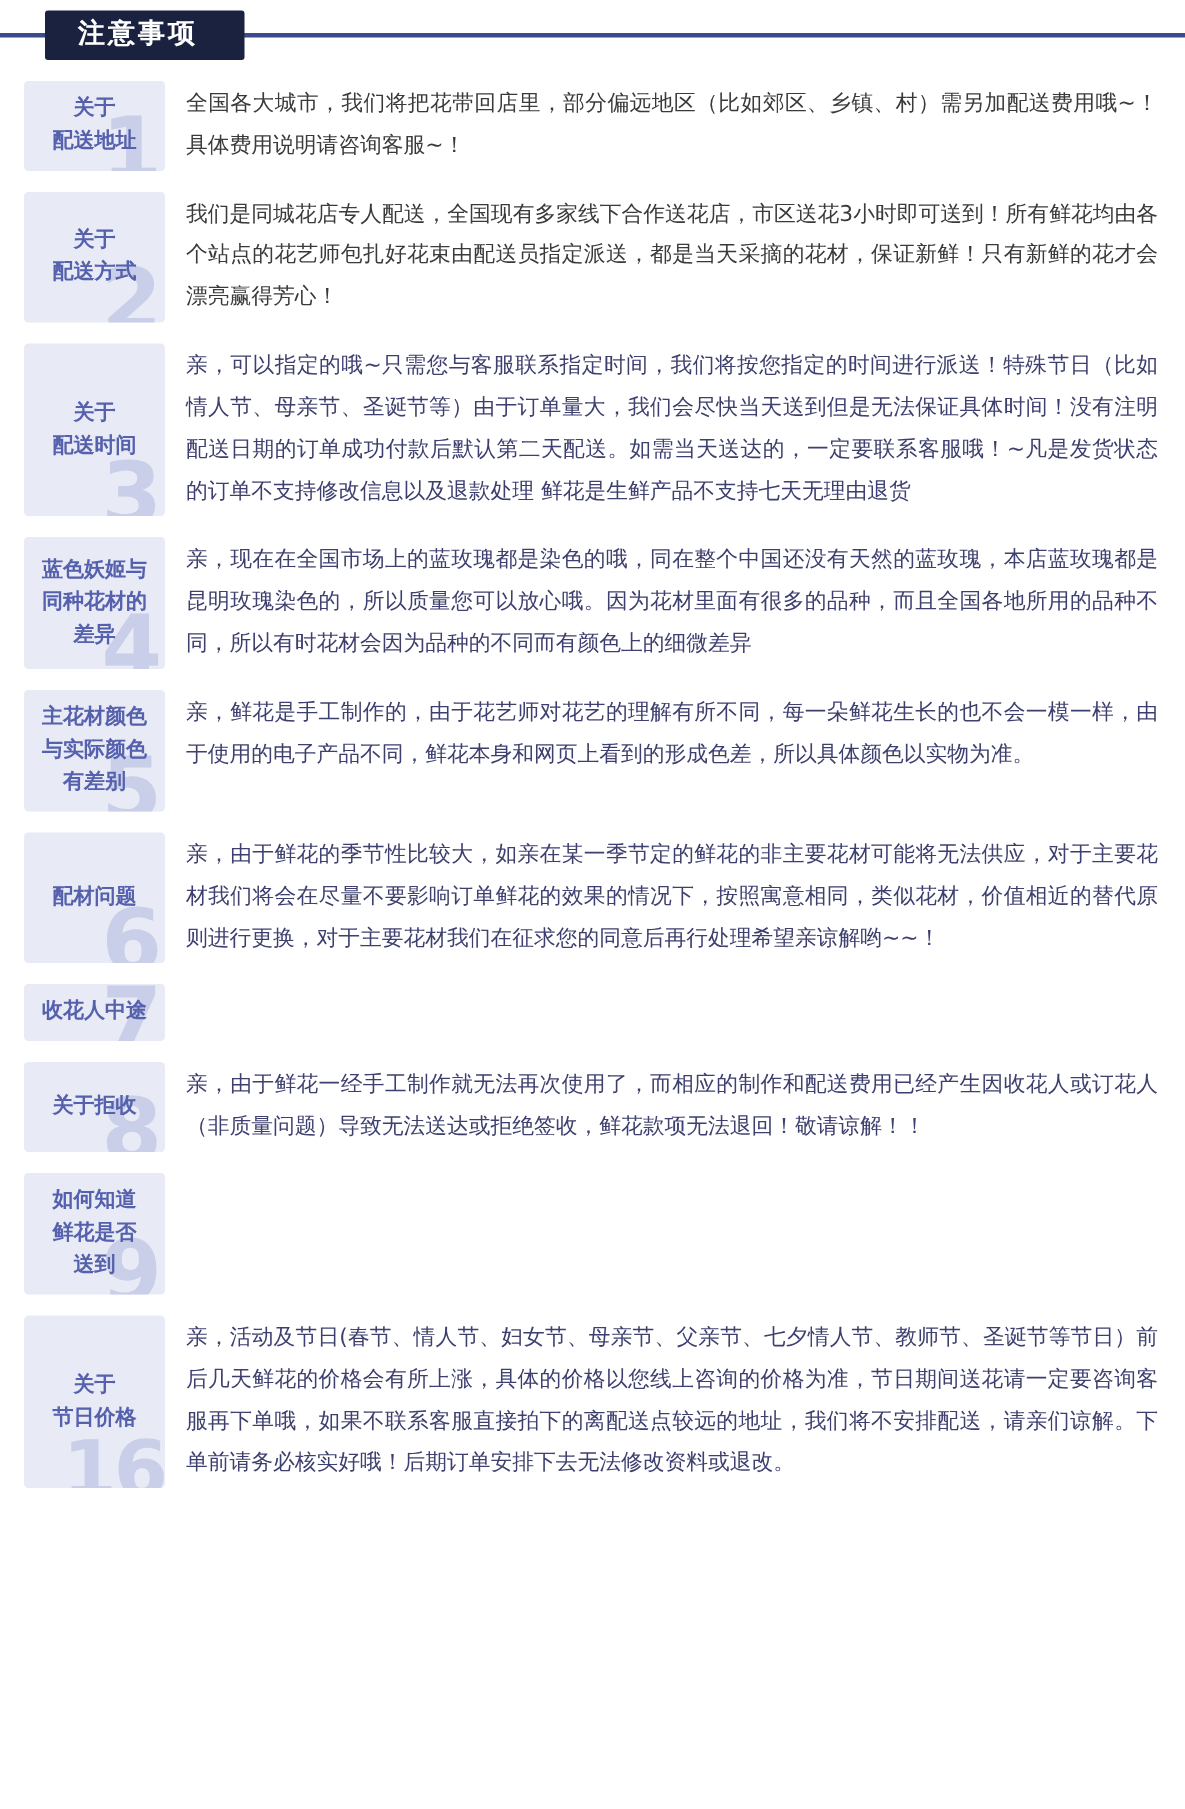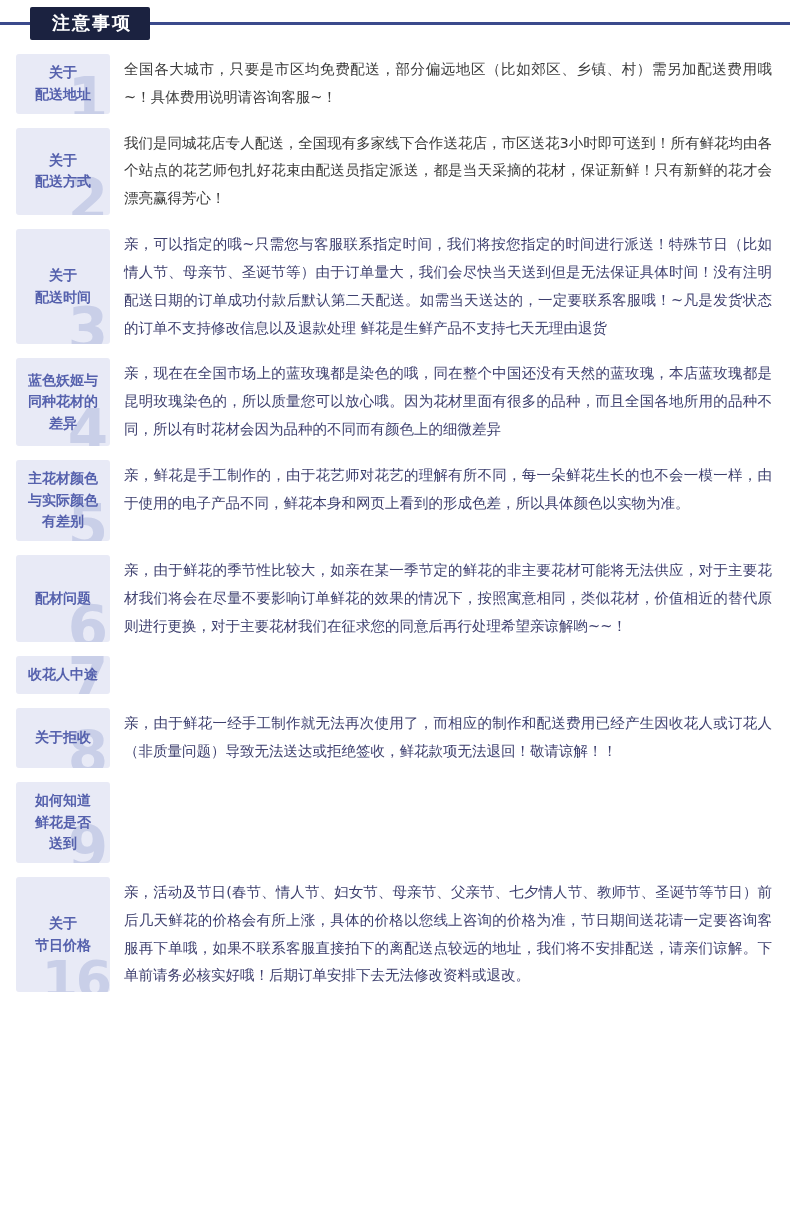--- a/index.html
+++ b/index.html
@@ -34,21 +34,21 @@
   }
   .header-title {
     position: absolute;
     left: 30px;
     top: 7px;
     background: #1b2240;
     color: #ffffff;
     font-size: 18px;
     font-weight: bold;
     letter-spacing: 2px;
-    padding: 6px 18px 7px 22px;
+    padding: 6px 31px 7px 22px;
     line-height: 1.1;
     border-radius: 2px;
   }
   
   .rows {
     padding: 4px 16px 0 16px;
   }
   .row {
     display: flex;
     align-items: stretch;
@@ -116,21 +116,21 @@
     <div class="header-title">注意事项</div>
   </div>
 
   <div class="rows">
 
     <div class="row">
       <div class="badge">
         <span class="badge-num">1</span>
         <span class="badge-label">关于<br>配送地址</span>
       </div>
-      <div class="text">全国各大城市，只要是市区均免费配送，部分偏远地区（比如郊区、乡镇、村）需另加配送费用哦~！具体费用说明请咨询客服~！</div>
+      <div class="text">全国各大城市，我们将把花带回店里，部分偏远地区（比如郊区、乡镇、村）需另加配送费用哦~！具体费用说明请咨询客服~！</div>
     </div>
 
     <div class="row">
       <div class="badge">
         <span class="badge-num">2</span>
         <span class="badge-label">关于<br>配送方式</span>
       </div>
       <div class="text">我们是同城花店专人配送，全国现有多家线下合作送花店，市区送花3小时即可送到！所有鲜花均由各个站点的花艺师包扎好花束由配送员指定派送，都是当天采摘的花材，保证新鲜！只有新鲜的花才会漂亮赢得芳心！</div>
     </div>
 

